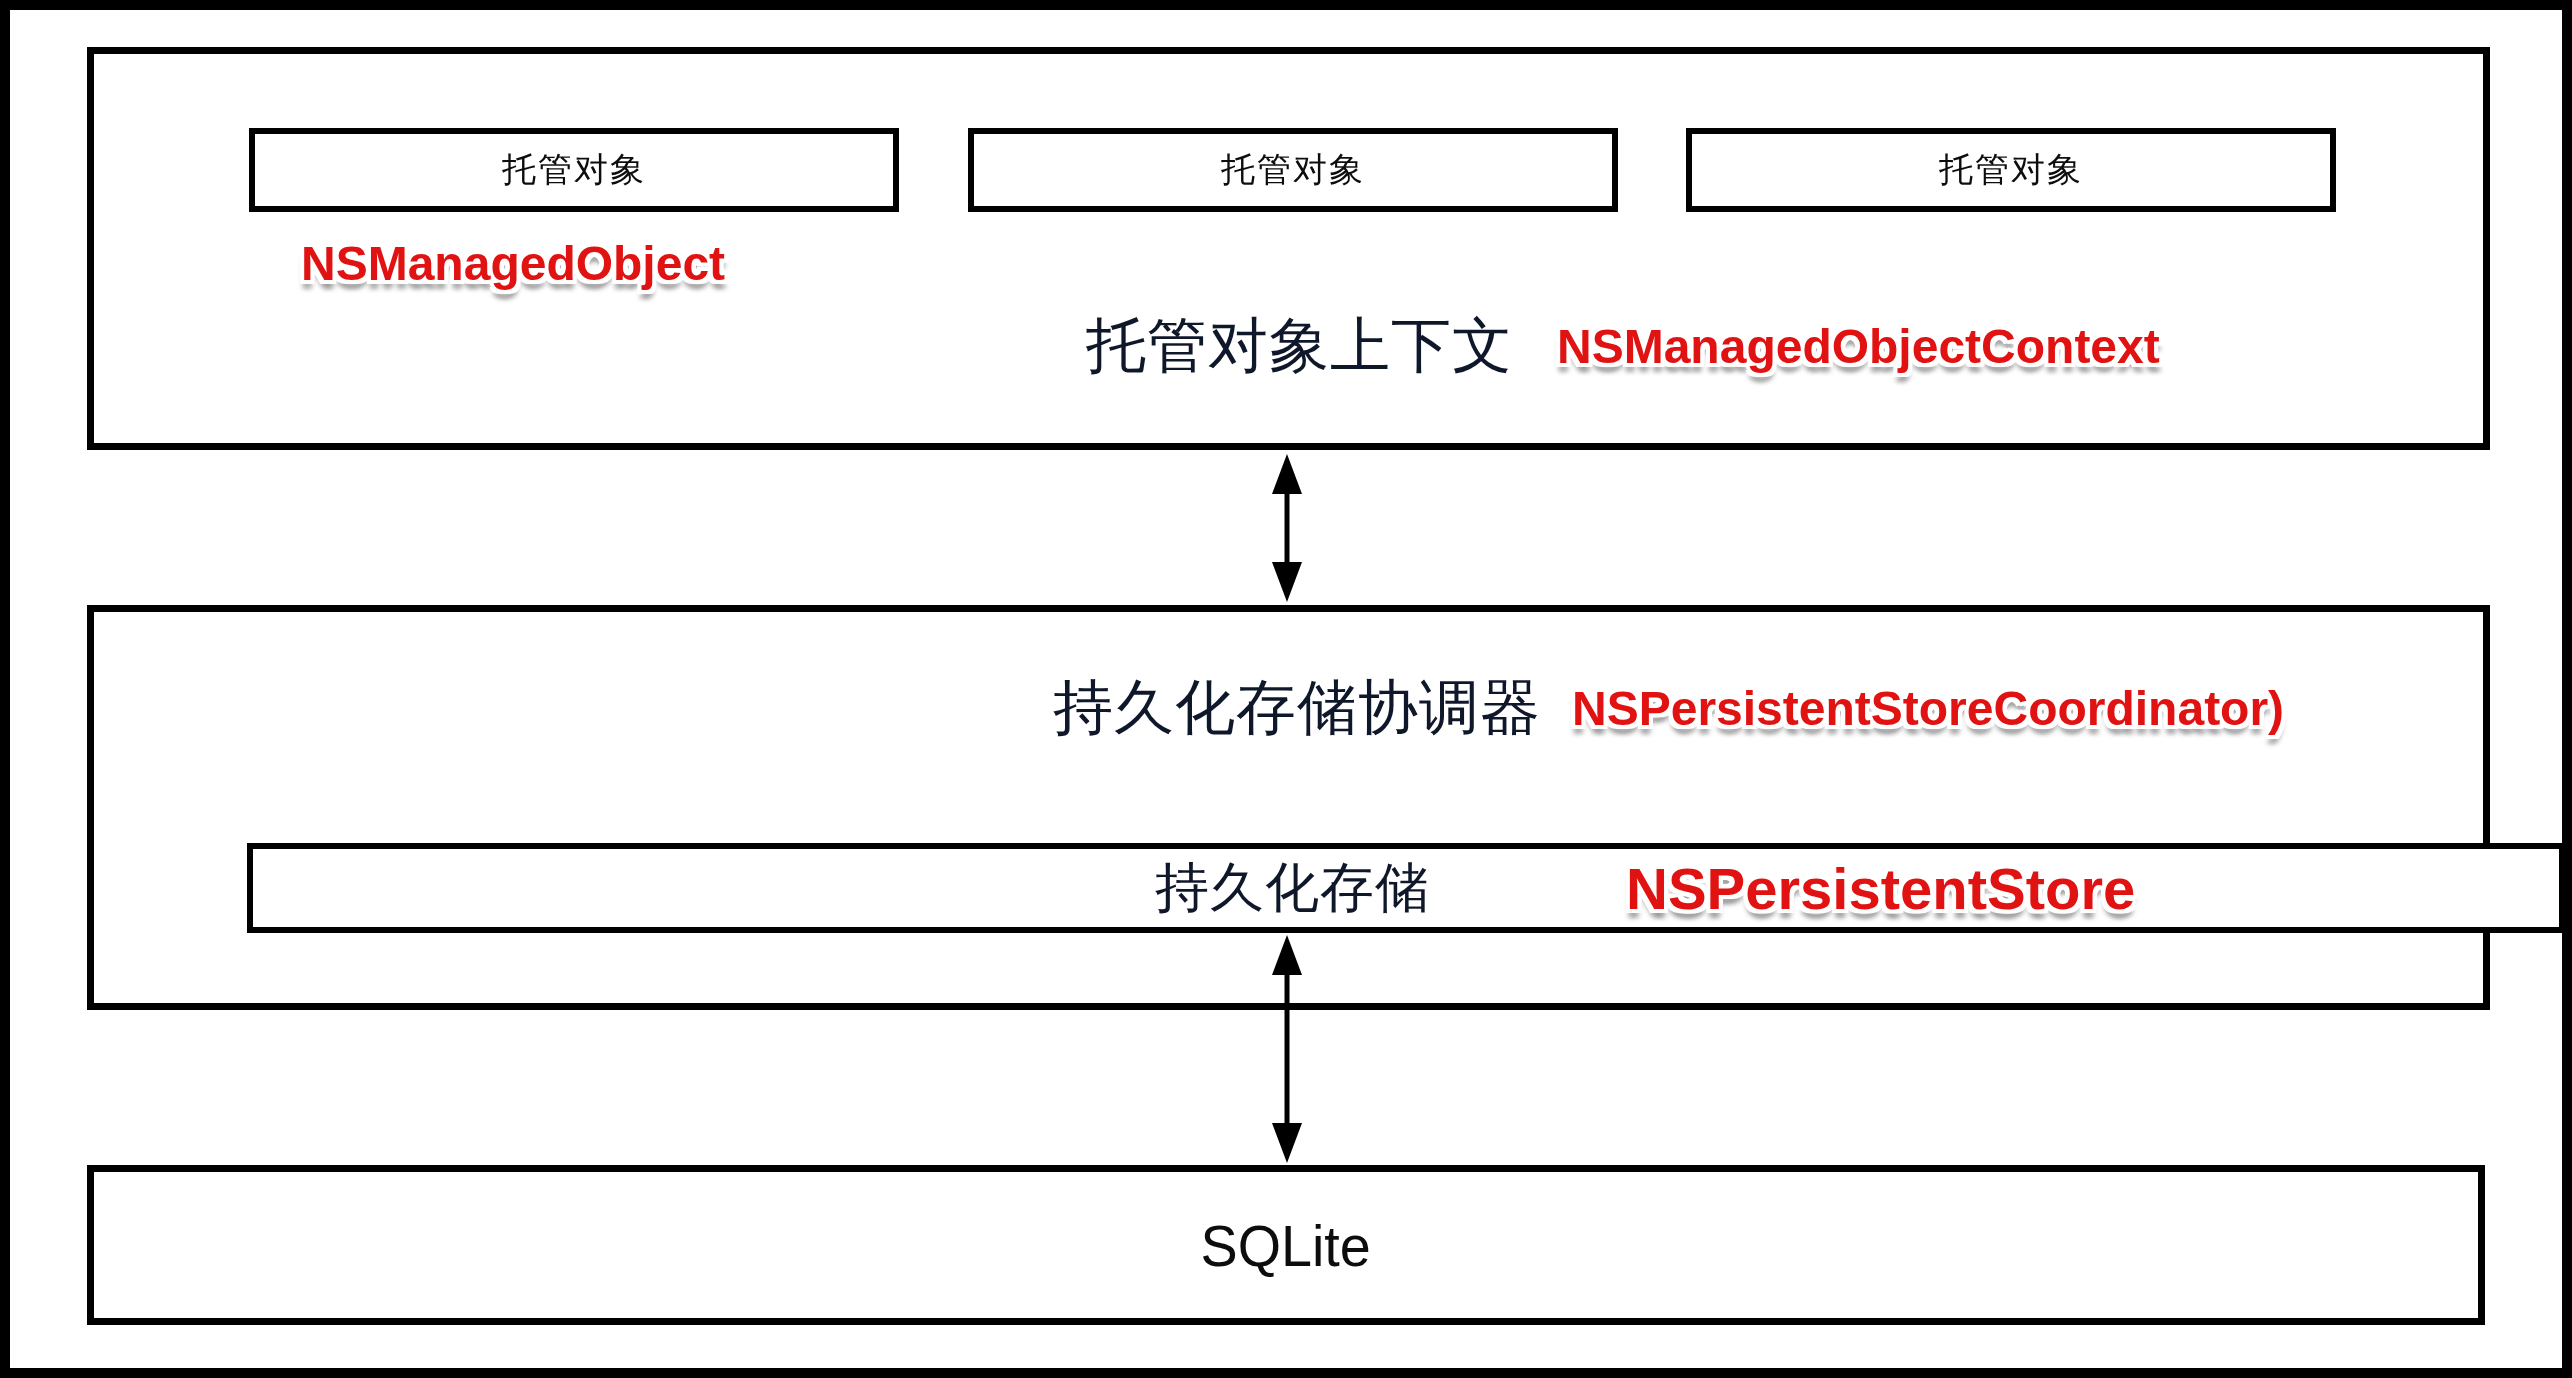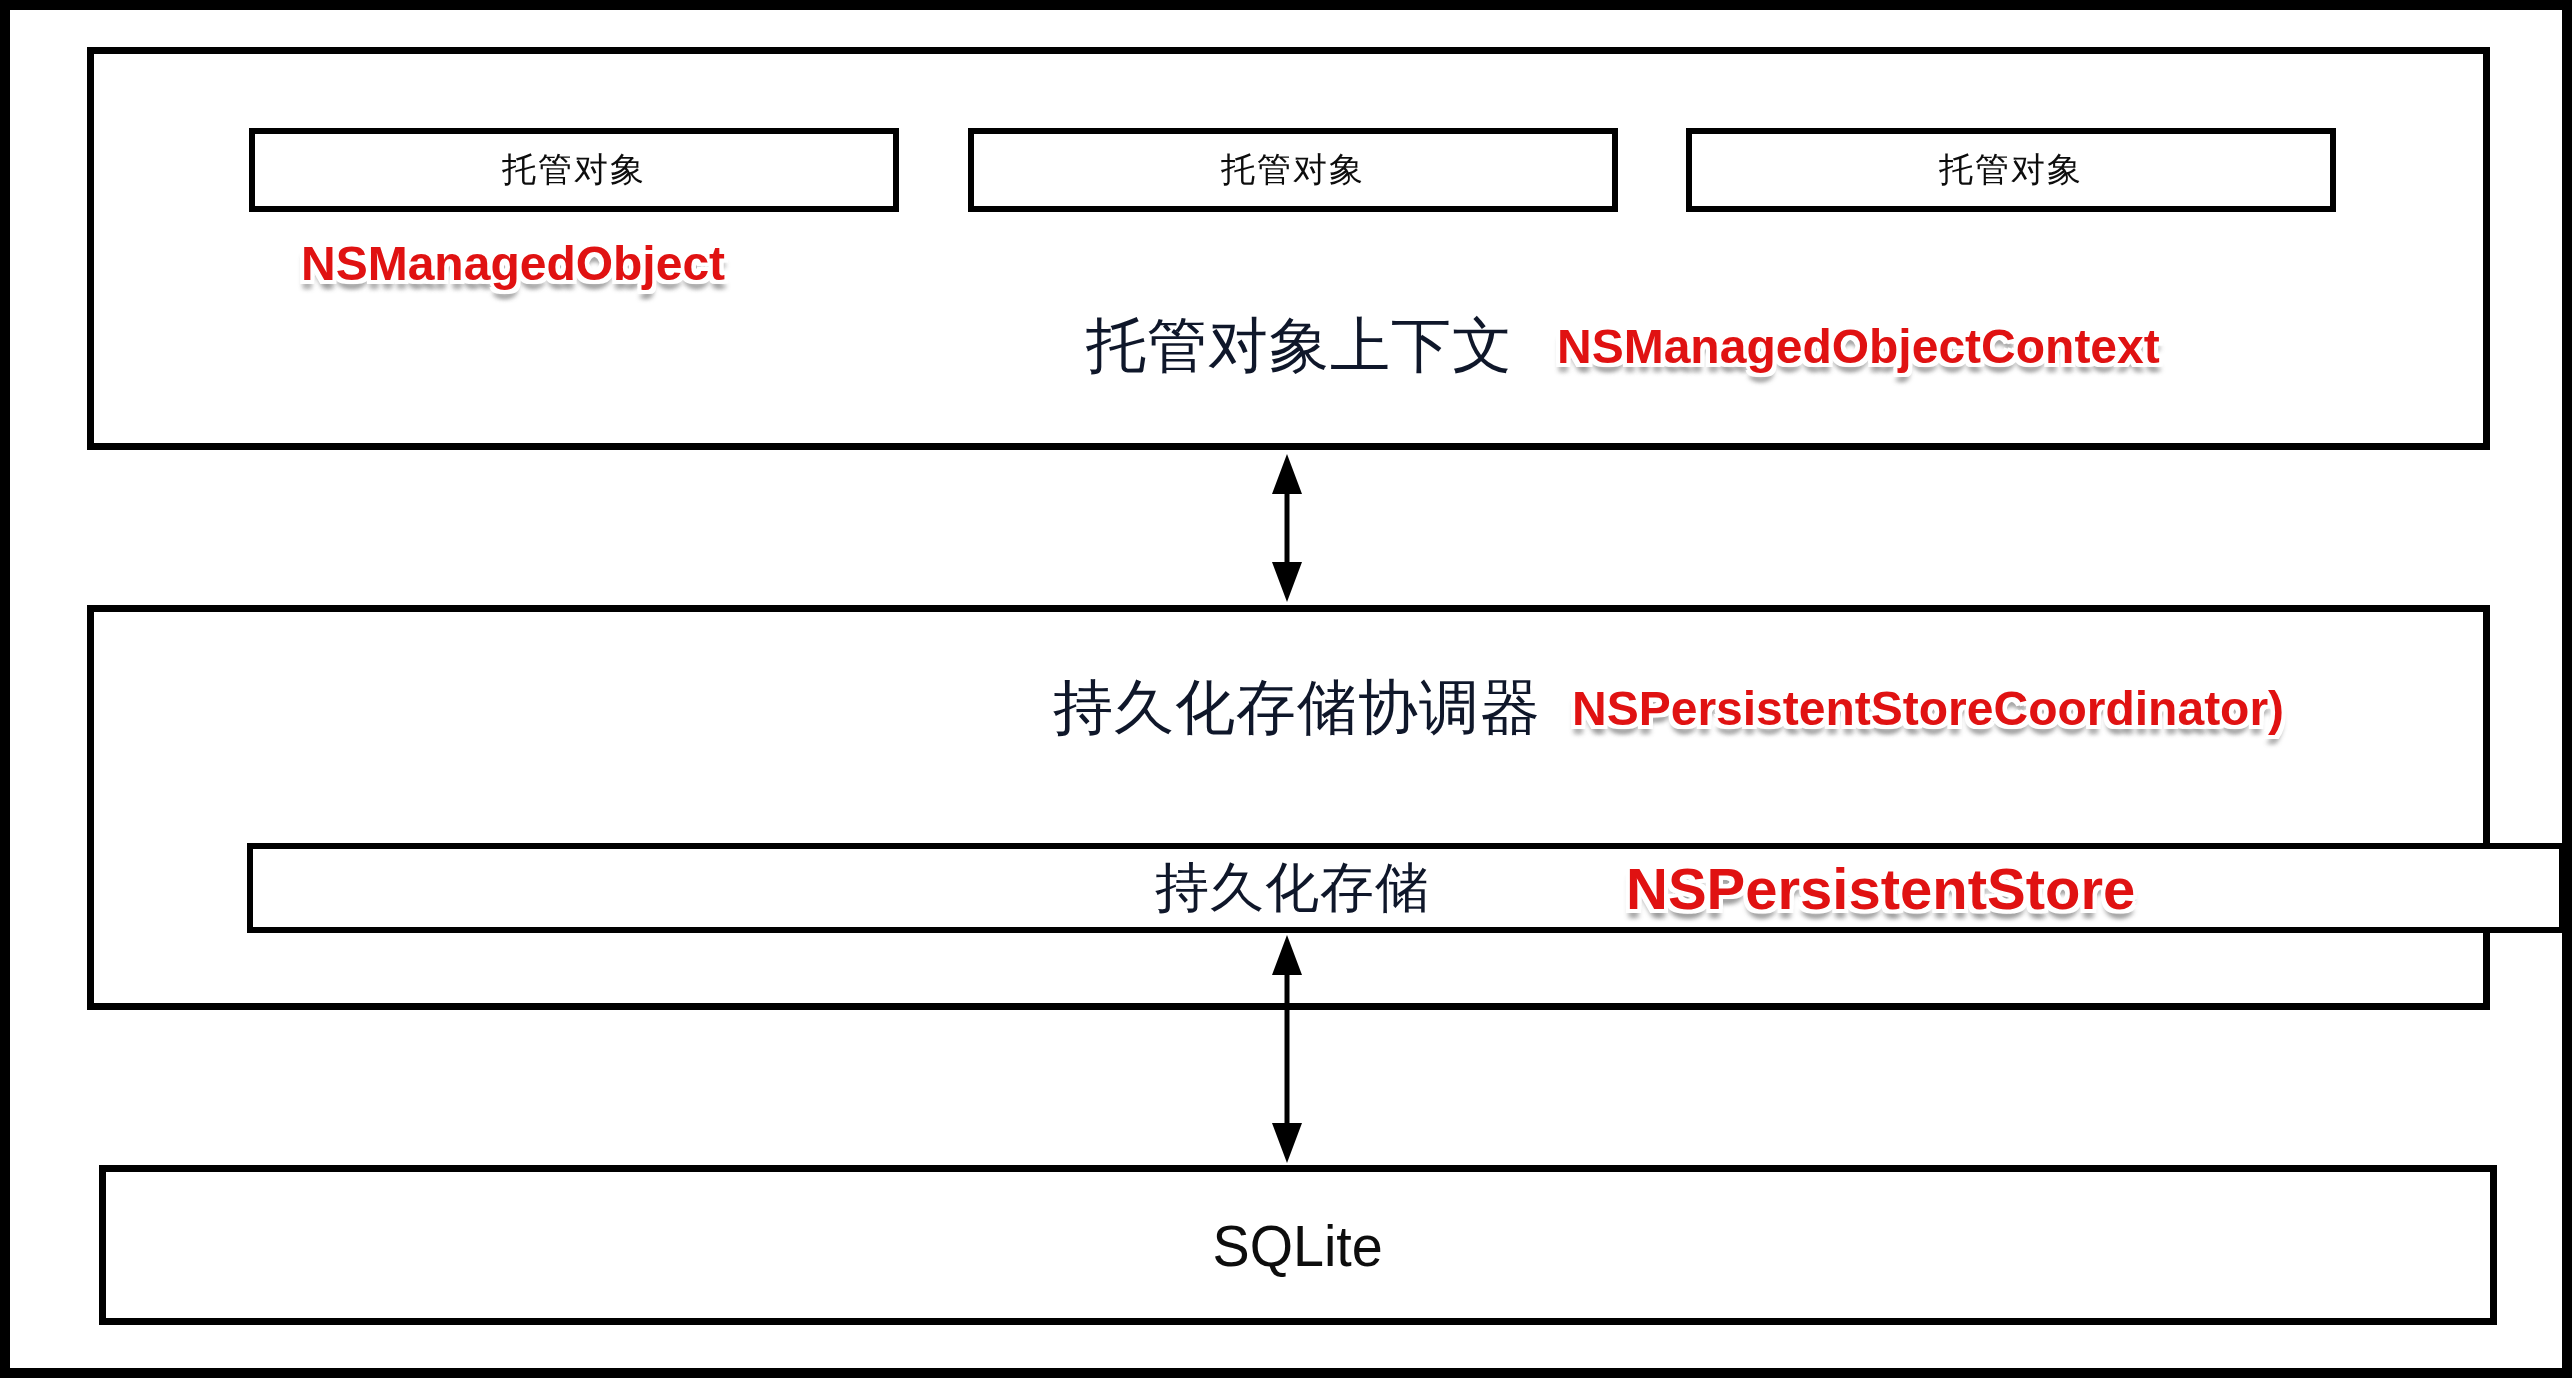--- a/index.html
+++ b/index.html
@@ -58,21 +58,21 @@
   #mo-box-3{left:1686px;top:128px;width:650px;height:84px;}
   #nsmo-note{left:301px;top:263px;}
   #ctx-zh{left:1086px;top:346px;}
   #ctx-note{left:1557px;top:346px;}
   #mid-container{left:87px;top:605px;width:2403px;height:405px;}
   #coord-zh{left:1053px;top:708px;}
   #coord-note{left:1572px;top:708px;}
   #store-box{left:247px;top:843px;width:2318px;height:90px;}
   #store-zh{left:902px;top:50%;font-size:54px;}
   #store-note{left:1349px;top:50%;font-size:58px;margin-left:24px;}
-  #bottom-box{left:87px;top:1165px;width:2398px;height:160px;display:flex;align-items:center;justify-content:center;margin-left:12px;}
+  #bottom-box{left:87px;top:1165px;width:2398px;height:160px;display:flex;align-items:center;justify-content:center;}
   #arrow-1{left:1263px;top:452px;}
   #arrow-2{left:1263px;top:932px;}
 </style>
 </head>
 <body>
 
 <div class="canvas">
 
   <div class="container" id="top-container"></div>
 

